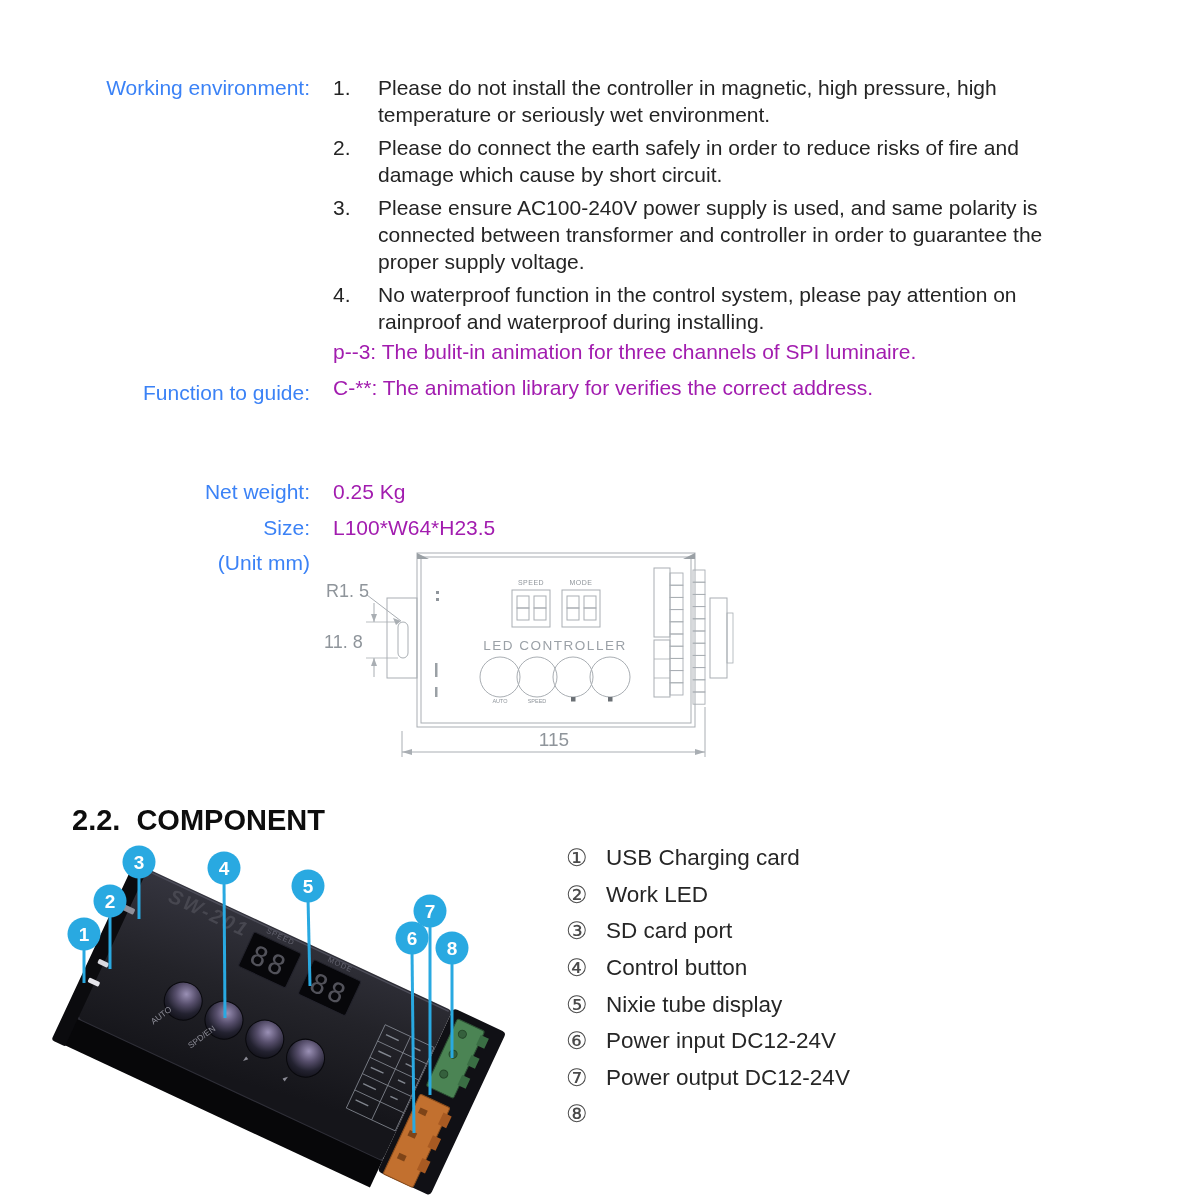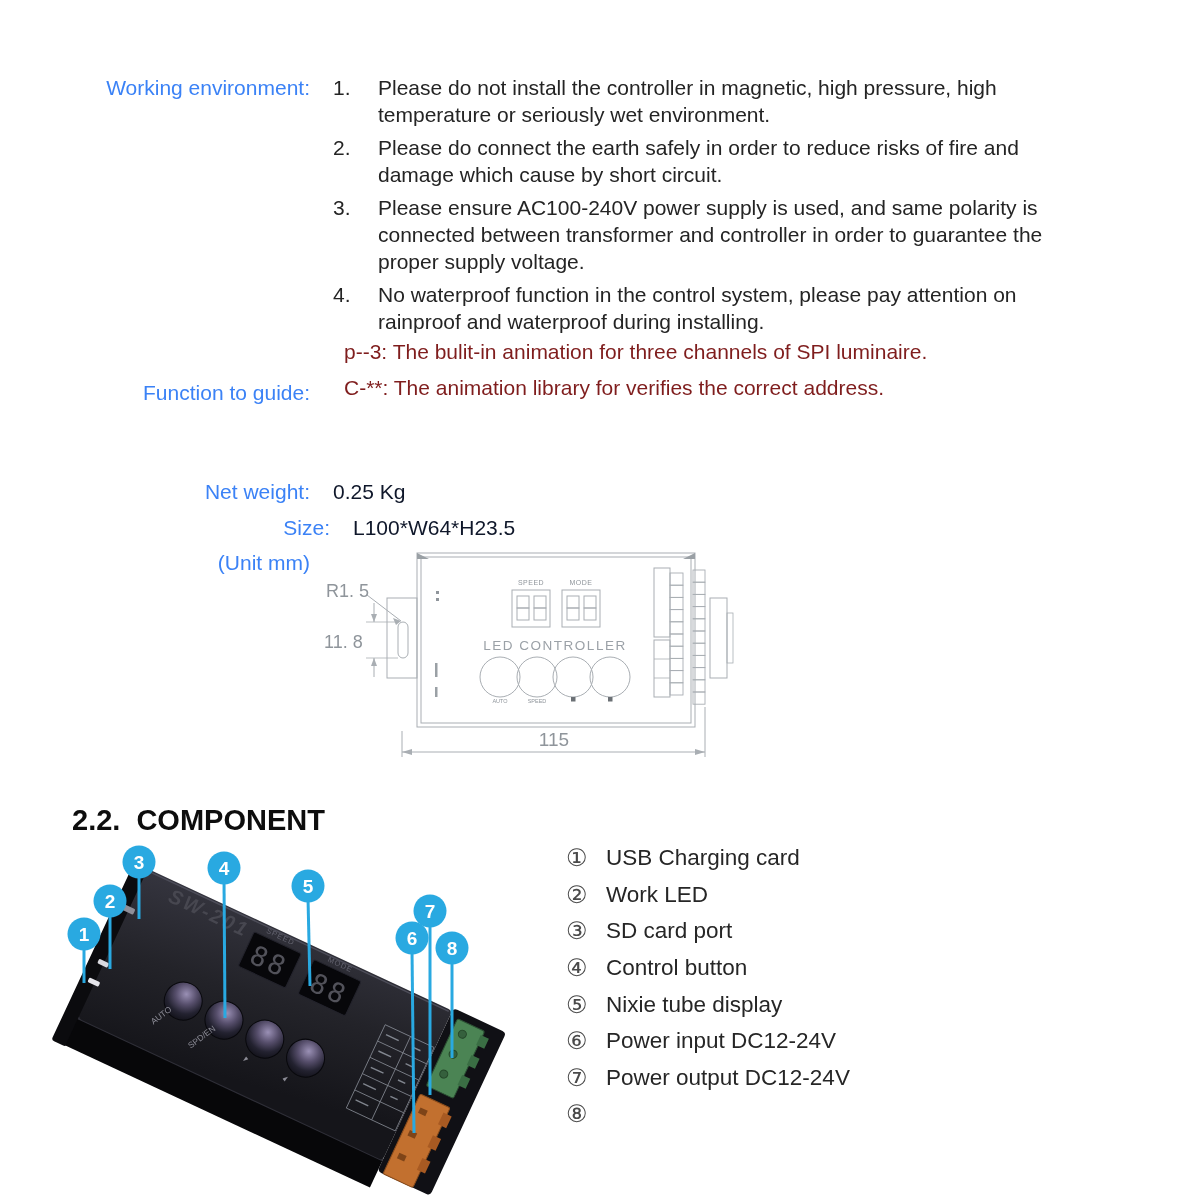--- a/index.html
+++ b/index.html
@@ -9,29 +9,29 @@
   }
   .page{position:absolute;inset:0;}
   
   .spec-row{position:absolute;left:0;display:flex;align-items:flex-start;}
   .spec-label{
     width:310px;text-align:right;font-size:21px;line-height:27px;color:#3b82f6;flex:0 0 310px;
   }
   #row-env{top:74px;}
   #row-fn{top:334px;align-items:flex-end;}
   #row-net{top:478px;}
-  #row-size{top:514px;padding-left:20px;}
+  #row-size{top:514px;}
   #row-unit{top:549px;}
   .env-list{margin-left:23px;display:flex;flex-direction:column;gap:6px;}
   .env-item{display:flex;font-size:21px;line-height:27px;color:#242424;}
   .env-num{flex:0 0 45px;}
   .env-text{white-space:pre-line;width:772px;}
   .fn-list{margin-left:23px;display:flex;flex-direction:column;}
-  .fn-item{font-size:21px;line-height:36px;color:#7f1d1d;white-space:nowrap;margin-left:11px;}
-  .spec-value{margin-left:23px;font-size:21px;line-height:27px;color:#0f172a;}
+  .fn-item{font-size:21px;line-height:36px;color:#a21caf;white-space:nowrap;}
+  .spec-value{margin-left:23px;font-size:21px;line-height:27px;color:#a21caf;}
   
   #drawing{position:absolute;left:312px;top:545px;}
   
   #heading{
     position:absolute;left:55px;top:787px;margin:17px;
     font-size:29px;font-weight:bold;color:#0d0d0d;letter-spacing:0px;display:flex;gap:16px;
   }
   
   #photo{position:absolute;left:40px;top:845px;}
   

